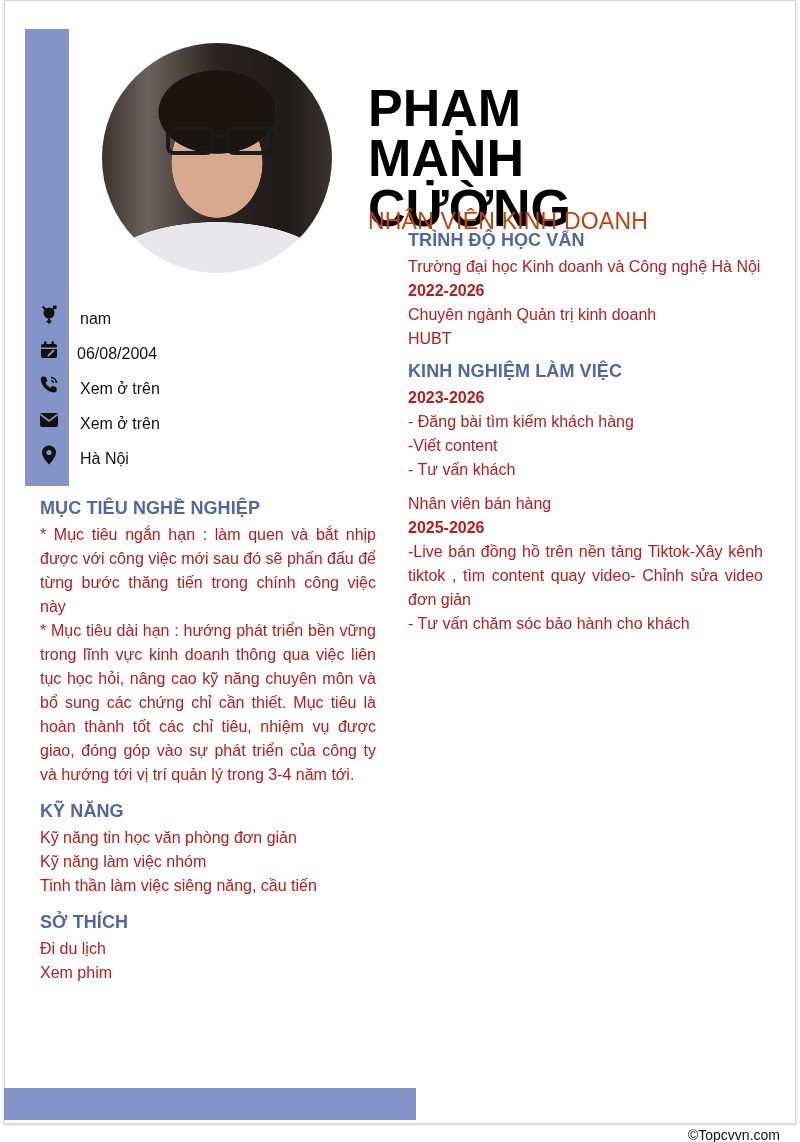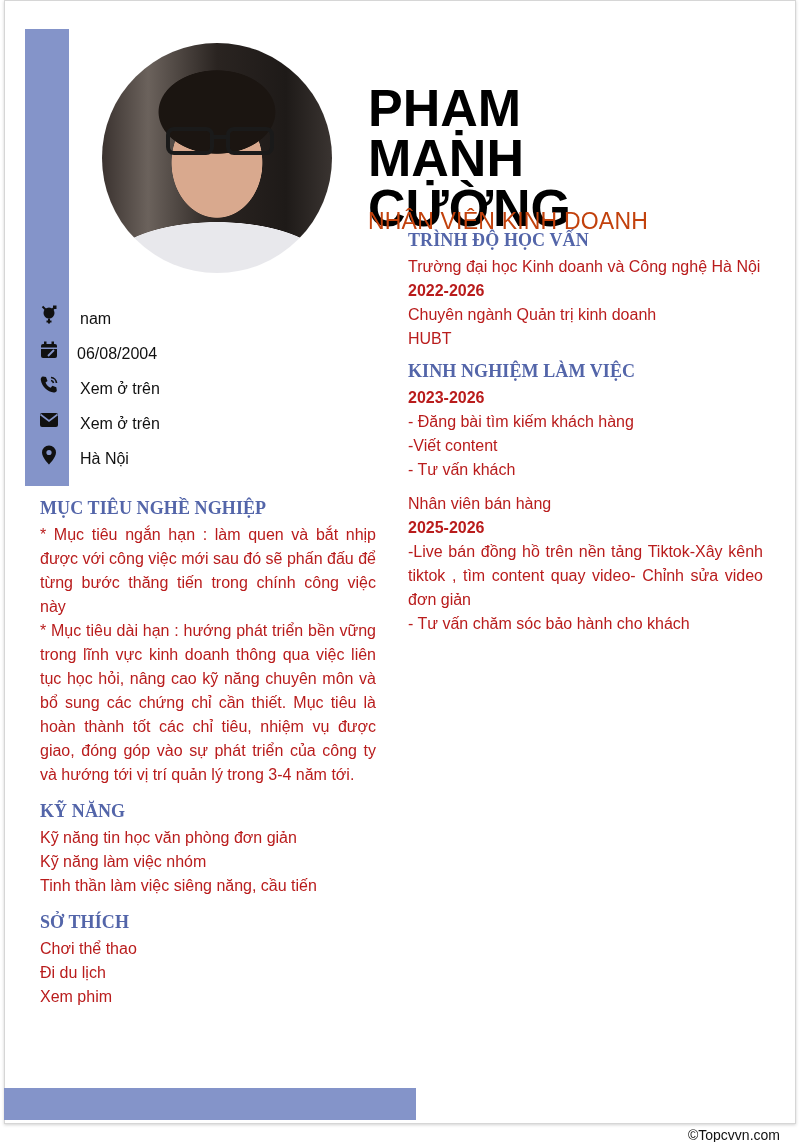--- a/index.html
+++ b/index.html
@@ -22,21 +22,21 @@
   }
   .avatar .glasses { position:absolute; left:64px; top:82px; width:110px; height:32px; }
   .name { position: absolute; left: 368px; top: 83px; font-size: 52px; font-weight: bold; line-height: 50px; color: #000; width: 300px; }
   .title { position: absolute; left: 368px; top: 208px; font-size: 23px; color: #c2410c; letter-spacing: 0.2px; }
 
   .contacts { position: absolute; left: 36px; top: 303px; }
   .contact { position: absolute; left: 0; height: 24px; display: flex; align-items: center; }
   .contact .ic { width: 26px; height: 22px; display:flex; align-items:center; justify-content:center; }
   .contact .txt { font-size: 16px; color: #111; position: absolute; left: 44px; white-space: nowrap; margin-top: 8px; }
 
-  .sec-h { font-size: 18px; font-weight: bold; color: #5365a9; letter-spacing: 0.1px; font-family: Liberation Serif, serif; }
+  .sec-h { font-size: 18px; font-weight: bold; color: #5365a9; letter-spacing: 0.1px; }
   .txt16 { font-size: 16px; line-height: 24px; color: #b91c1c; }
   .bold { font-weight: bold; }
   .just { text-align: justify; }
 
   .left-col { position: absolute; left: 40px; top: 498px; width: 336px; }
   .right-col { position: absolute; left: 408px; top: 230px; width: 355px; }
 
   .bottom-bar { position: absolute; left: 4px; top: 1088px; width: 412px; height: 32px; background: #8494c9; }
   .copyright { position: absolute; right: 20px; top: 1091px; font-size: 14px; color: #111; margin-top: 36px; }
 </style>
@@ -117,21 +117,20 @@
     <div class="txt16 just">* Mục tiêu dài hạn : hướng phát triển bền vững trong lĩnh vực kinh doanh thông qua việc liên tục học hỏi, nâng cao kỹ năng chuyên môn và bổ sung các chứng chỉ cần thiết. Mục tiêu là hoàn thành tốt các chỉ tiêu, nhiệm vụ được giao, đóng góp vào sự phát triển của công ty và hướng tới vị trí quản lý trong 3-4 năm tới.</div>
   </div>
   <div style="margin-top:14px">
     <div class="sec-h" style="margin-bottom:4px">KỸ NĂNG</div>
     <div class="txt16">Kỹ năng tin học văn phòng đơn giản</div>
     <div class="txt16">Kỹ năng làm việc nhóm</div>
     <div class="txt16">Tinh thần làm việc siêng năng, cầu tiến</div>
   </div>
   <div style="margin-top:14px">
     <div class="sec-h" style="margin-bottom:4px">SỞ THÍCH</div>
-    <div class="txt16">Chơi thể thao</div>
     <div class="txt16">Đi du lịch</div>
     <div class="txt16">Xem phim</div>
   </div>
 </div>
 
 <div class="right-col">
   <div>
     <div class="sec-h" style="margin-bottom:4px">TRÌNH ĐỘ HỌC VẤN</div>
     <div class="txt16">Trường đại học Kinh doanh và Công nghệ Hà Nội</div>
     <div class="txt16 bold">2022-2026</div>

